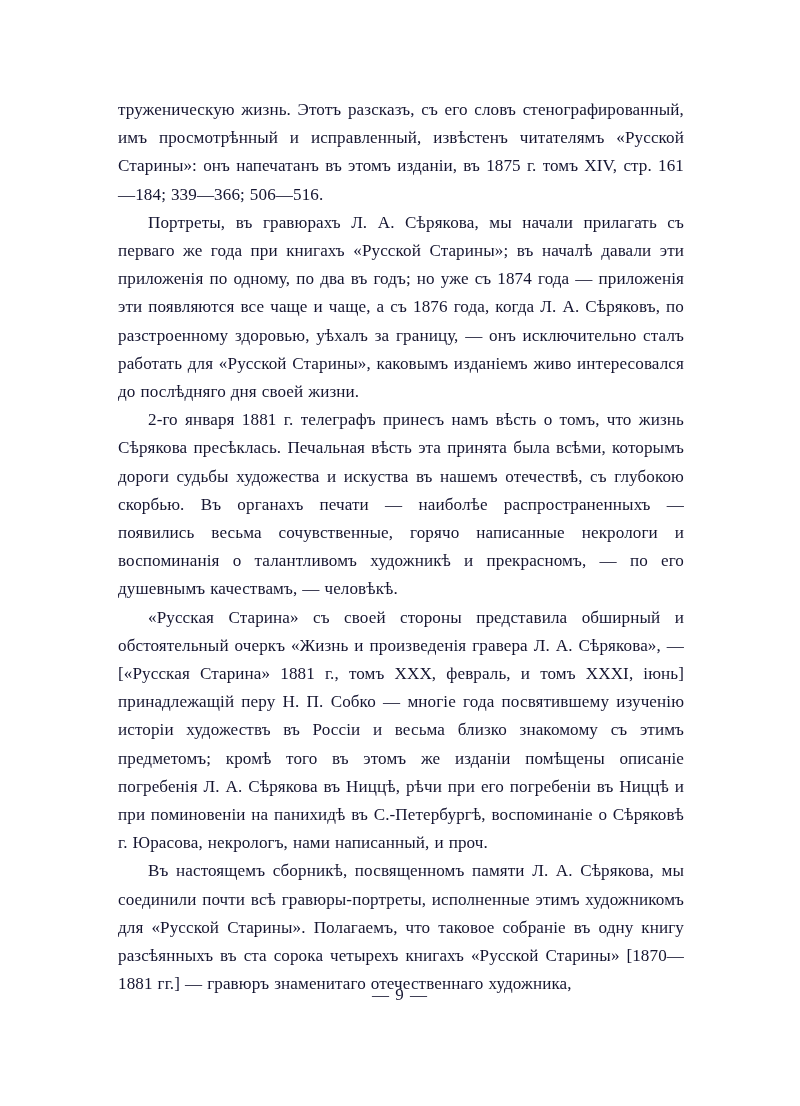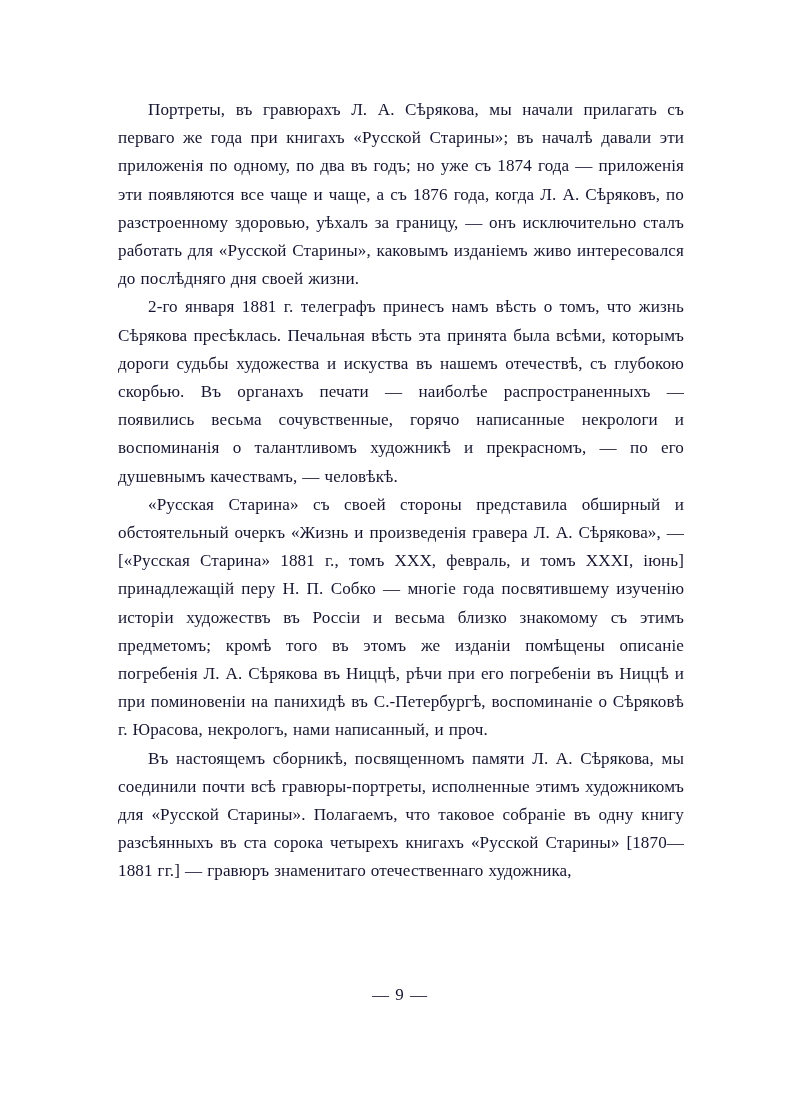--- a/index.html
+++ b/index.html
@@ -58,20 +58,21 @@
     letter-spacing: 1px;
   }
 </style>
 </head>
 <body>
 
 <div class="page">
   <div class="scan-tint"></div>
 
   <div class="text-column">
+    <p class="para">труженическую жизнь. Этотъ разсказъ, съ его словъ стенографированный, имъ просмотрѣнный и исправленный, извѣстенъ читателямъ «Русской Старины»: онъ напечатанъ въ этомъ изданіи, въ 1875 г. томъ XIV, стр. 161—184; 339—366; 506—516.</p>
     <p class="para indent">Портреты, въ гравюрахъ Л. А. Сѣрякова, мы начали прилагать съ перваго же года при книгахъ «Русской Старины»; въ началѣ давали эти приложенія по одному, по два въ годъ; но уже съ 1874 года — приложенія эти появляются все чаще и чаще, а съ 1876 года, когда Л. А. Сѣряковъ, по разстроенному здоровью, уѣхалъ за границу, — онъ исключительно сталъ работать для «Русской Старины», каковымъ изданіемъ живо интересовался до послѣдняго дня своей жизни.</p>
     <p class="para indent">2-го января 1881 г. телеграфъ принесъ намъ вѣсть о томъ, что жизнь Сѣрякова пресѣклась. Печальная вѣсть эта принята была всѣми, которымъ дороги судьбы художества и искуства въ нашемъ отечествѣ, съ глубокою скорбью. Въ органахъ печати — наиболѣе распространенныхъ — появились весьма сочувственные, горячо написанные некрологи и воспоминанія о талантливомъ художникѣ и прекрасномъ, — по его душевнымъ качествамъ, — человѣкѣ.</p>
     <p class="para indent">«Русская Старина» съ своей стороны представила обширный и обстоятельный очеркъ «Жизнь и произведенія гравера Л. А. Сѣрякова», — [«Русская Старина» 1881 г., томъ XXX, февраль, и томъ XXXI, іюнь] принадлежащій перу Н. П. Собко — многіе года посвятившему изученію исторіи художествъ въ Россіи и весьма близко знакомому съ этимъ предметомъ; кромѣ того въ этомъ же изданіи помѣщены описаніе погребенія Л. А. Сѣрякова въ Ниццѣ, рѣчи при его погребеніи въ Ниццѣ и при поминовеніи на панихидѣ въ С.-Петербургѣ, воспоминаніе о Сѣряковѣ г. Юрасова, некрологъ, нами написанный, и проч.</p>
     <p class="para indent">Въ настоящемъ сборникѣ, посвященномъ памяти Л. А. Сѣрякова, мы соединили почти всѣ гравюры-портреты, исполненные этимъ художникомъ для «Русской Старины». Полагаемъ, что таковое собраніе въ одну книгу разсѣянныхъ въ ста сорока четырехъ книгахъ «Русской Старины» [1870—1881 гг.] — гравюръ знаменитаго отечественнаго художника,</p>
   </div>
 
   <div class="folio">— 9 —</div>
 </div>
 
 </body></html>

